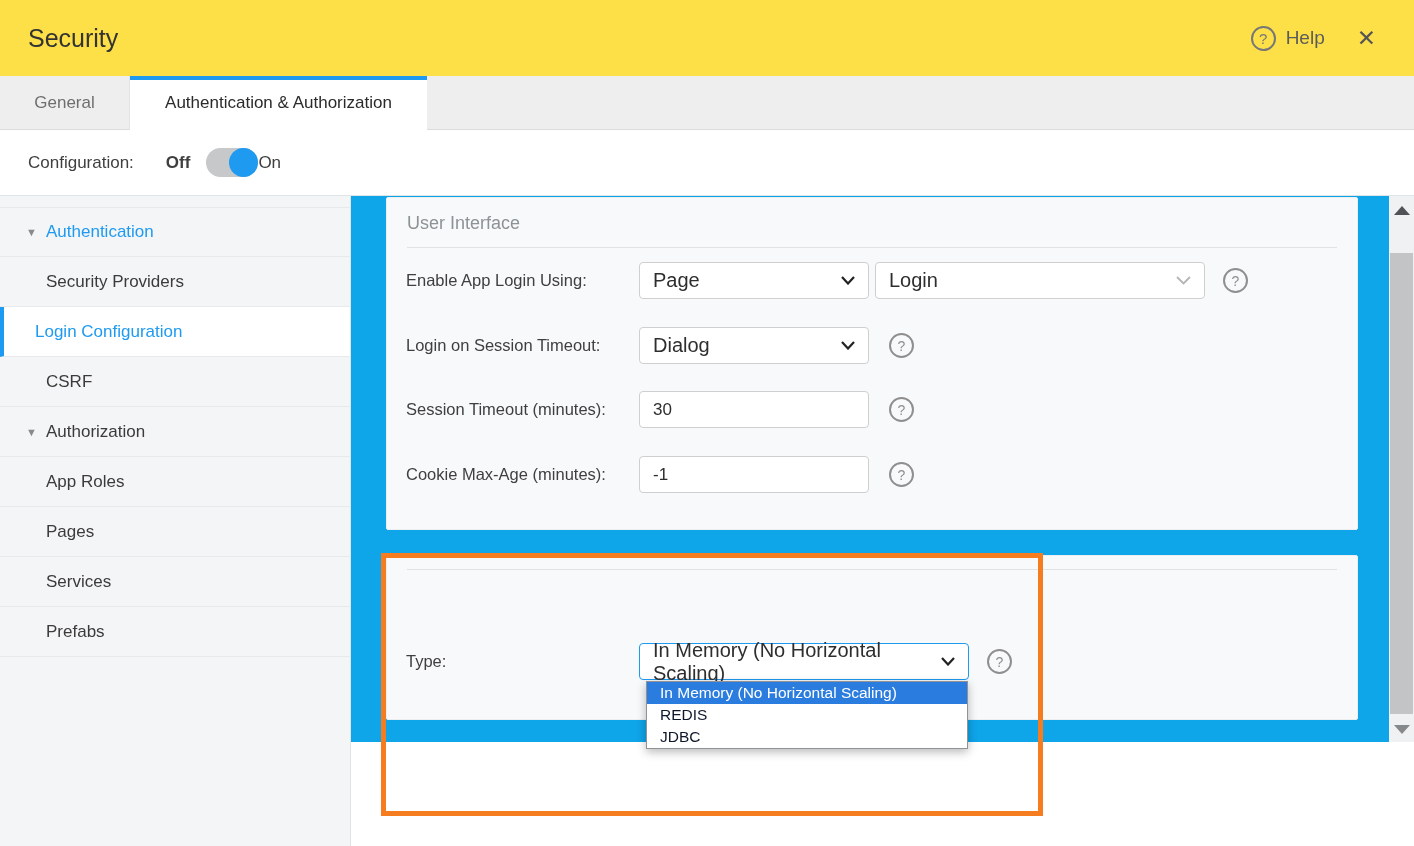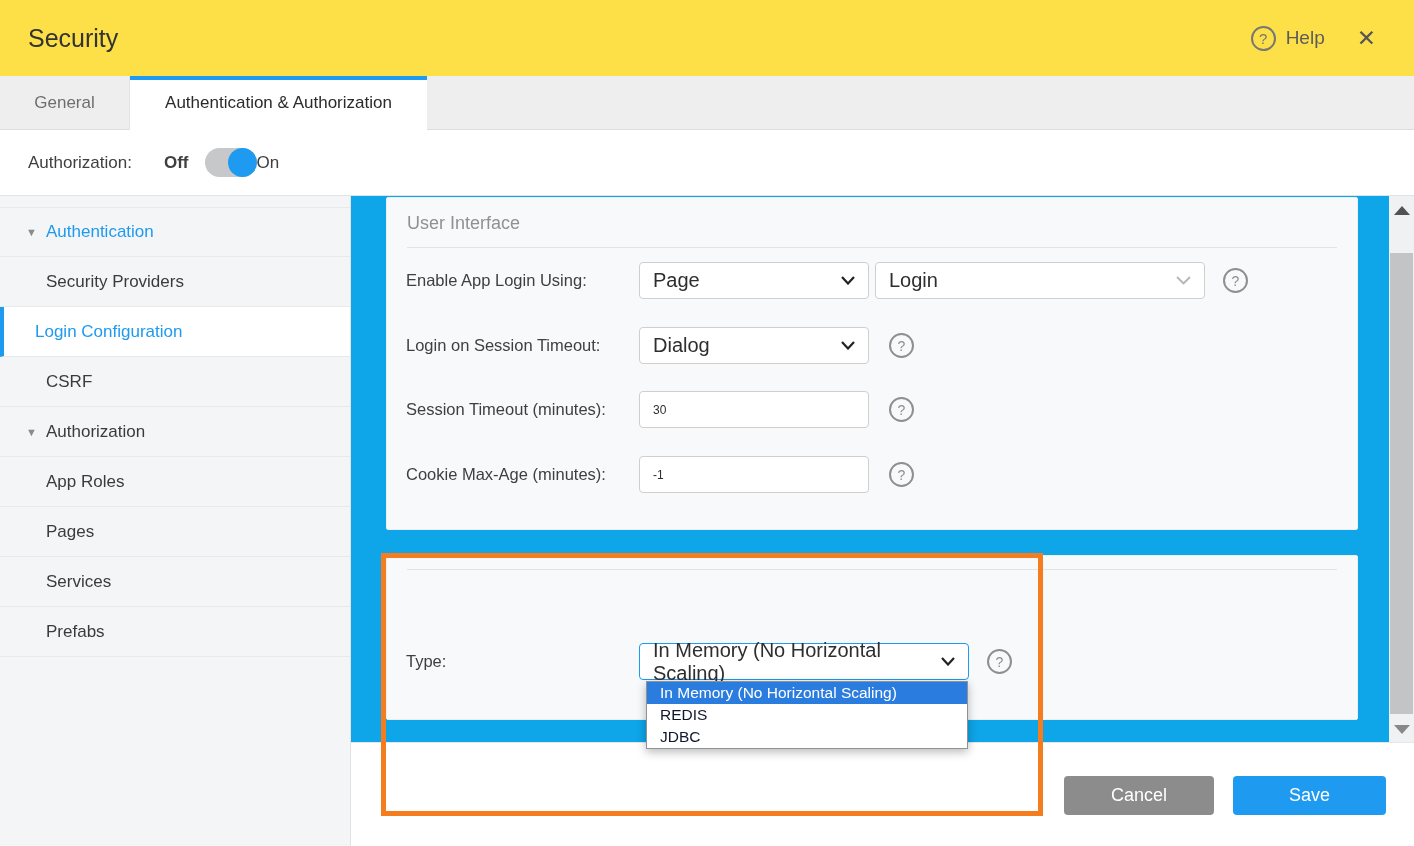--- a/index.html
+++ b/index.html
@@ -62,21 +62,21 @@
   .ctl { position:absolute; top:0; height:37px; background:#fff; border:1px solid #cfcfcf; border-radius:4px;
          display:flex; align-items:center; justify-content:space-between; padding:0 13px;
          font-size:20px; color:#2e2e2e; cursor:pointer; }
   .ctl.sel1 { left:252px; width:230px; }
   .ctl.sel2 { left:488px; width:330px; }
   .ctl.focused { border:1px solid var(--accent); }
   .chev svg { display:block; }
   .helpq { position:absolute; top:6px; width:25px; height:25px; border:2px solid #8f8f8f; border-radius:50%;
            display:grid; place-items:center; font-size:14px; color:#8f8f8f; cursor:pointer; }
   input.txt { position:absolute; left:252px; top:0; width:230px; height:37px; background:#fff;
-              border:1px solid #cfcfcf; border-radius:4px; padding:0 13px; font-size:12px; color:#2e2e2e;
+              border:1px solid #cfcfcf; border-radius:4px; padding:0 13px; font-size:17px; color:#2e2e2e;
               font-family:"Liberation Sans","DejaVu Sans",sans-serif; }
 
   .row-y1 { top:64px; }  .row-y2 { top:129px; }  .row-y3 { top:193px; }  .row-y4 { top:258px; }
   .row-type { top:87px; }
 
   
   .dropdown { position:absolute; left:646px; top:681px; width:322px; background:#fff;
               border:1px solid #8f9396; box-shadow:0 3px 9px rgba(0,0,0,.28); z-index:40; }
   .opt { height:22px; line-height:22px; padding-left:13px; font-size:15.5px; color:#0f172a;
          white-space:nowrap; cursor:pointer; }
@@ -115,21 +115,21 @@
     </div>
     <div class="close-x">✕</div>
   </div>
 
   <div class="tabstrip">
     <div class="tab general">General</div>
     <div class="tab active">Authentication &amp; Authorization</div>
   </div>
 
   <div class="toggle-row">
-    <span class="toggle-label">Authorization:</span>
+    <span class="toggle-label">Configuration:</span>
     <span class="toggle-off">Off</span>
     <span class="switch">
         <span class="knob"></span>
       </span>
     <span class="toggle-on">On</span>
   </div>
 
   <div class="sidebar">
     <div class="nav-item blue">
       <span class="tri">▼</span>
@@ -238,20 +238,16 @@
     <div class="opt">REDIS</div>
     <div class="opt">JDBC</div>
   </div>
 
   <div class="scrollbar">
     <div class="sb-up"></div>
     <div class="sb-thumb"></div>
     <div class="sb-down"></div>
   </div>
 
-  <div class="footer">
-    <button class="btn cancel">Cancel</button>
-    <button class="btn save">Save</button>
-  </div>
 
   <div class="annotation"></div>
 
 </div>
 
 </body></html>

